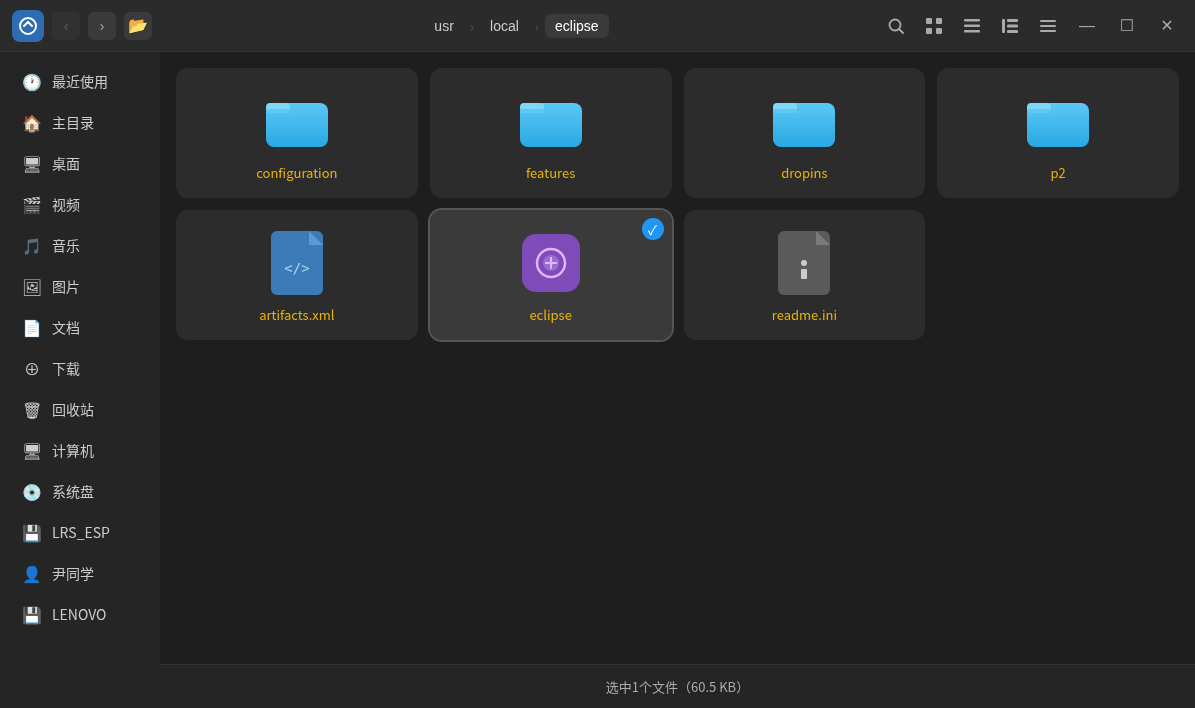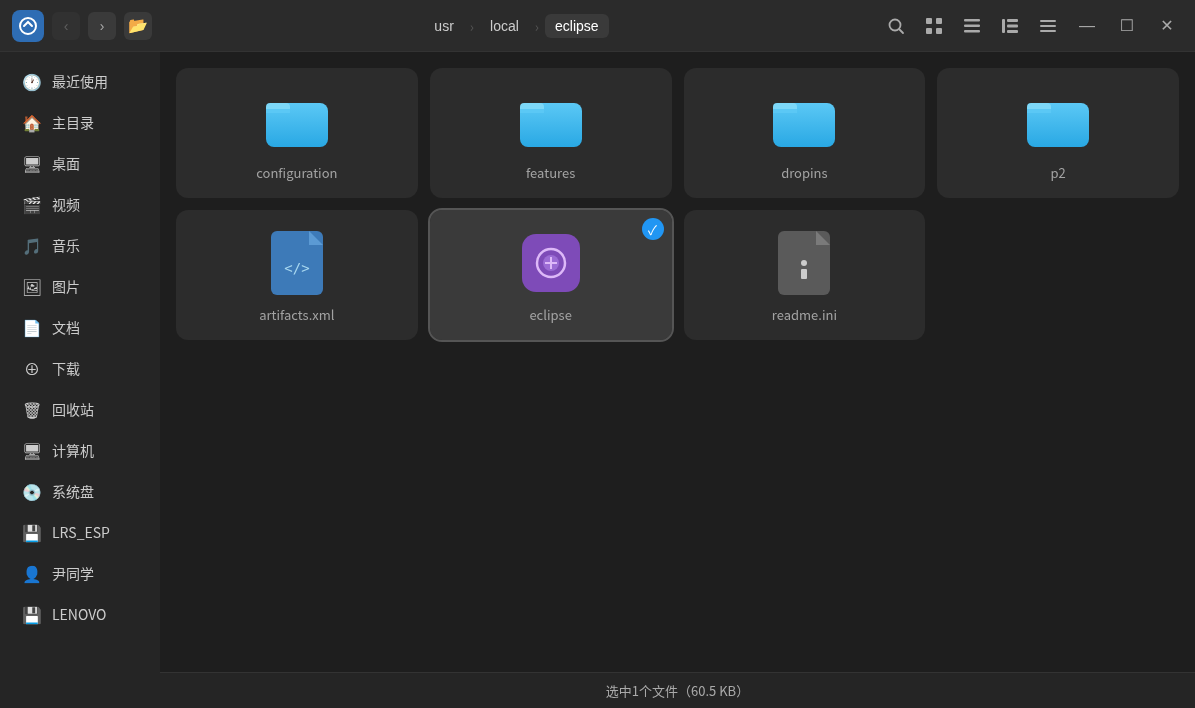--- a/index.html
+++ b/index.html
@@ -163,39 +163,39 @@
     }
 
     .file-icon {
       width: 64px; height: 64px;
       margin-bottom: 10px;
       display: flex; align-items: center; justify-content: center;
     }
 
     .file-label {
       font-size: 13px;
-      color: #a3a3a3;
+      color: #eab308;
       text-align: center;
       word-break: break-all;
     }
 
     .check-badge {
       position: absolute;
       top: 8px; right: 8px;
       width: 22px; height: 22px;
       background: #2196f3;
       border-radius: 50%;
       display: flex; align-items: center; justify-content: center;
       color: white;
       font-size: 13px;
     }
 
     
     .statusbar {
-      height: 36px;
+      height: 44px;
       background: #252525;
       border-top: 1px solid #333;
       display: flex;
       align-items: center;
       justify-content: center;
       font-size: 13px;
       color: #aaa;
       flex-shrink: 0;
     }
 

